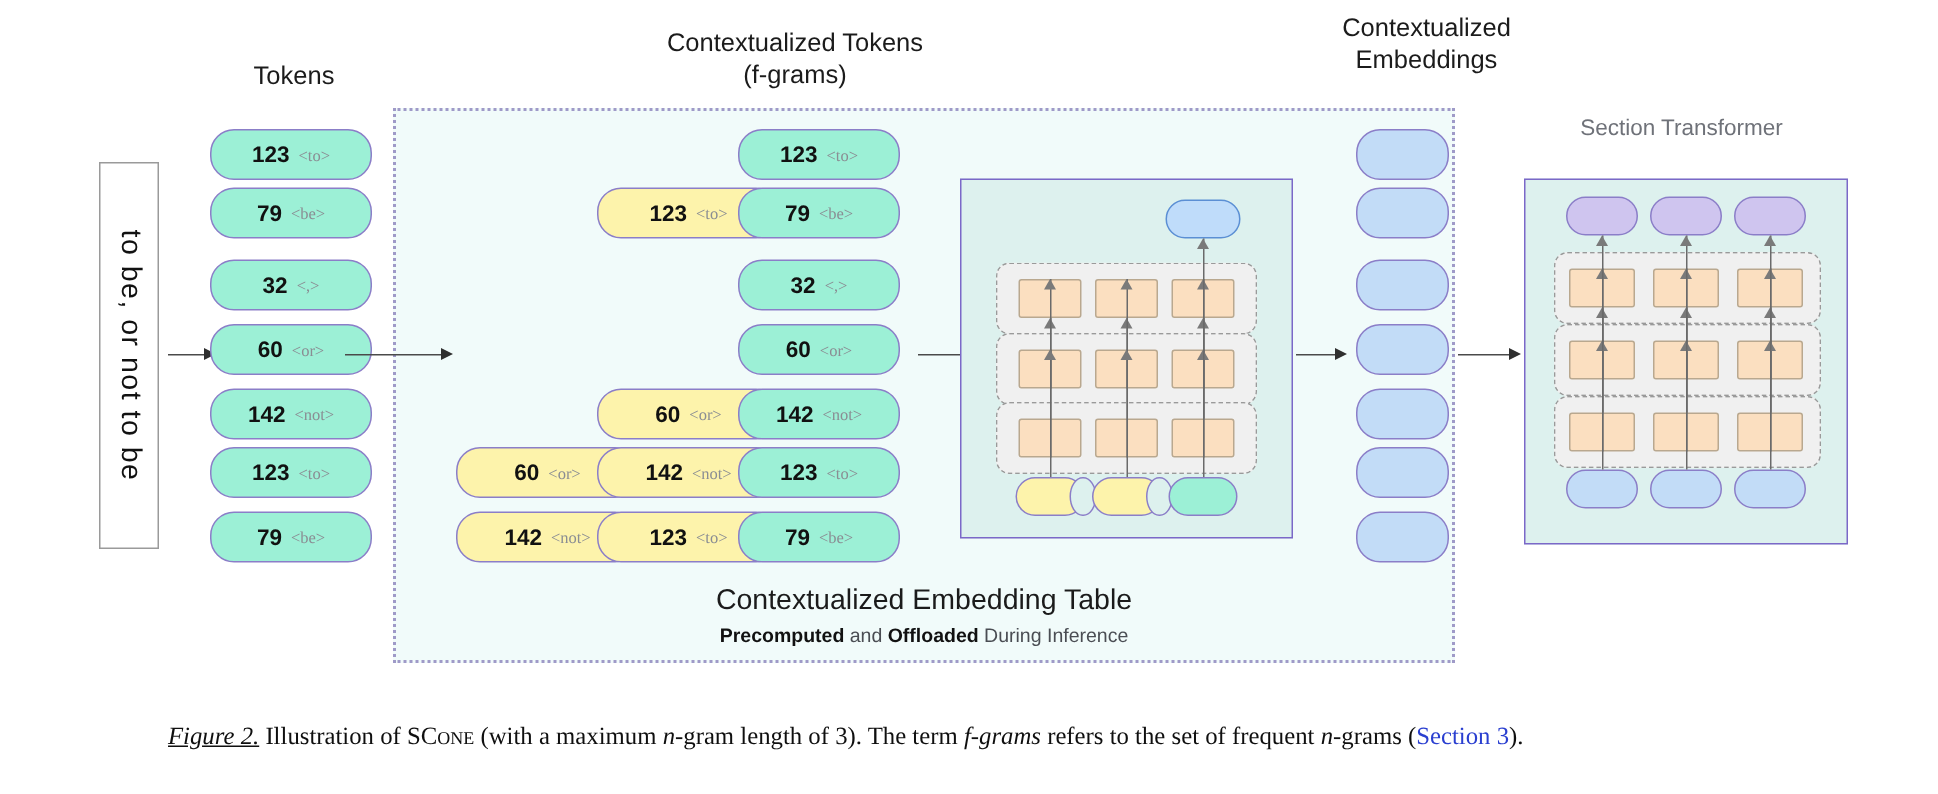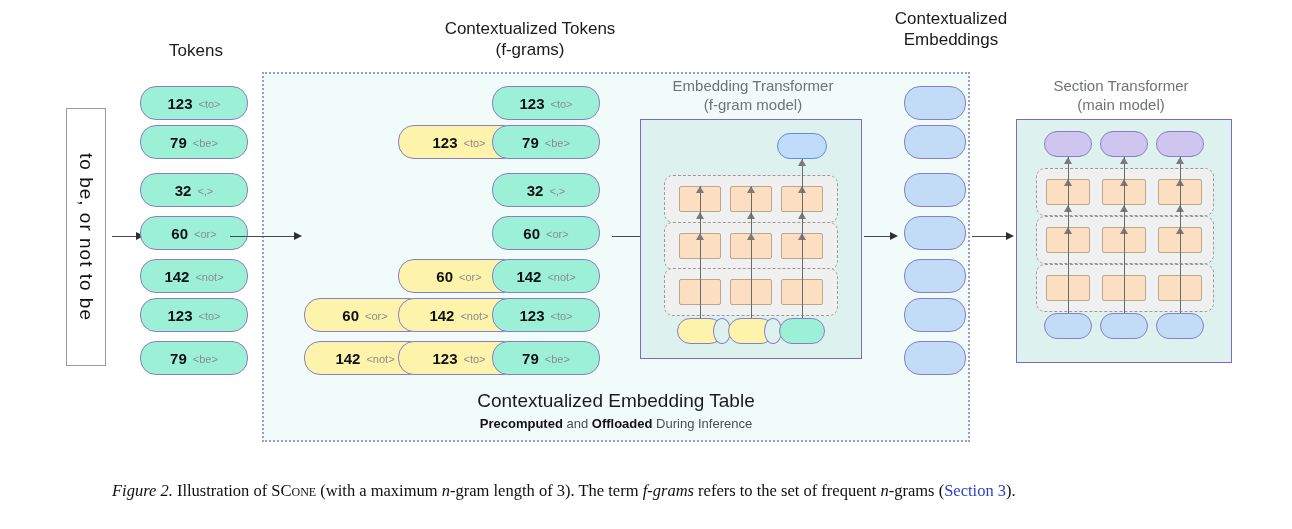--- a/index.html
+++ b/index.html
@@ -30,21 +30,21 @@
 
   
   .pill{
     position:absolute;box-sizing:border-box;
     border:1.3px solid #8b7ec8;border-radius:16px;
     display:flex;align-items:center;justify-content:center;
     white-space:nowrap;
   }
   .pill .num{font-weight:bold;font-size:15px;color:#111;}
   .pill .tok{
-    font-family:Liberation Sans, sans-serif;font-size:11px;color:#8a8d93;
+    font-family:Liberation Serif, serif;font-size:11px;color:#8a8d93;
     margin-left:6px;position:relative;top:1px;
   }
   .pill.green{background:#9cf0d6;}
   .pill.yellow{background:#fdf3ab;}
   .pill.blue{background:#c2dcf7;border-color:#8b7ec8;}
   .pill.blue2{background:#bfdcfa;border-color:#5b8fd4;}
   .pill.purple{background:#cfc5ef;border-color:#8b7ec8;}
 
   
   .tokpill{width:108px;height:34px;}
@@ -106,21 +106,21 @@
     border-radius:50%;background:#ddf1ee;border:1.3px solid #8b7ec8;
     box-sizing:border-box;
   }
 
   
   #figure-caption{
     position:absolute;left:112px;top:480px;width:1128px;
     font-family:"Liberation Serif",serif;font-size:16.5px;color:#0f0f0f;
     line-height:22px;
   }
-  #figure-caption .fignum{font-style:italic;}
+  #figure-caption .fignum{font-style:italic;text-decoration:underline;}
   #figure-caption .sc{font-variant:small-caps;}
   #figure-caption i{font-style:italic;}
   #figure-caption .link{color:#2a3fd0;}
 </style>
 </head>
 <body>
 
 <div class="fig">
 
 
@@ -232,24 +232,20 @@
         <span class="tok">&lt;to&gt;</span>
       </div>
       <div class="pill green" style="left: 492px; top: 341px; width: 108px; height: 34px; z-index: 20;">
         <span class="num">79</span>
         <span class="tok">&lt;be&gt;</span>
       </div>
     </div>
 
   <div class="hline" style="left:612px;top:236px;width:42px;"></div>
 
-  <div class="modeltitle" style="left:642px;top:76px;width:222px;">
-    <div>Embedding Transformer</div>
-    <div>(f-gram model)</div>
-  </div>
   <div class="modelbox" id="emb-transformer-box" style="left:640px;top:119px;width:222px;height:240px;"></div>
   <div id="emb-transformer-inner">
       <div class="layerband" style="left: 664px; top: 175px; width: 174px; height: 48px;"></div>
       <div class="cell" style="left: 679px; top: 186px; width: 42px; height: 26px;"></div>
       <div class="cell" style="left: 730px; top: 186px; width: 42px; height: 26px;"></div>
       <div class="cell" style="left: 781px; top: 186px; width: 42px; height: 26px;"></div>
       <div class="layerband" style="left: 664px; top: 222px; width: 174px; height: 48px;"></div>
       <div class="cell" style="left: 679px; top: 233px; width: 42px; height: 26px;"></div>
       <div class="cell" style="left: 730px; top: 233px; width: 42px; height: 26px;"></div>
       <div class="cell" style="left: 781px; top: 233px; width: 42px; height: 26px;"></div>
@@ -298,21 +294,20 @@
       <div class="pill blue" style="left: 904px; top: 259px; width: 62px; height: 34px;"></div>
       <div class="pill blue" style="left: 904px; top: 298px; width: 62px; height: 34px;"></div>
       <div class="pill blue" style="left: 904px; top: 341px; width: 62px; height: 34px;"></div>
     </div>
 
   <div class="hline" style="left:972px;top:236px;width:36px;"></div>
   <div class="arrowhead" style="left:1006px;top:232px;"></div>
 
   <div class="modeltitle" style="left:1010px;top:76px;width:222px;">
     <div>Section Transformer</div>
-    <div>(main model)</div>
   </div>
   <div class="modelbox" id="std-transformer-box" style="left:1016px;top:119px;width:216px;height:244px;"></div>
   <div id="std-transformer-inner">
       <div class="layerband" style="left: 1036px; top: 168px; width: 178px; height: 48px;"></div>
       <div class="cell" style="left: 1046px; top: 179px; width: 44px; height: 26px;"></div>
       <div class="cell" style="left: 1102px; top: 179px; width: 44px; height: 26px;"></div>
       <div class="cell" style="left: 1158px; top: 179px; width: 44px; height: 26px;"></div>
       <div class="layerband" style="left: 1036px; top: 216px; width: 178px; height: 48px;"></div>
       <div class="cell" style="left: 1046px; top: 227px; width: 44px; height: 26px;"></div>
       <div class="cell" style="left: 1102px; top: 227px; width: 44px; height: 26px;"></div>

